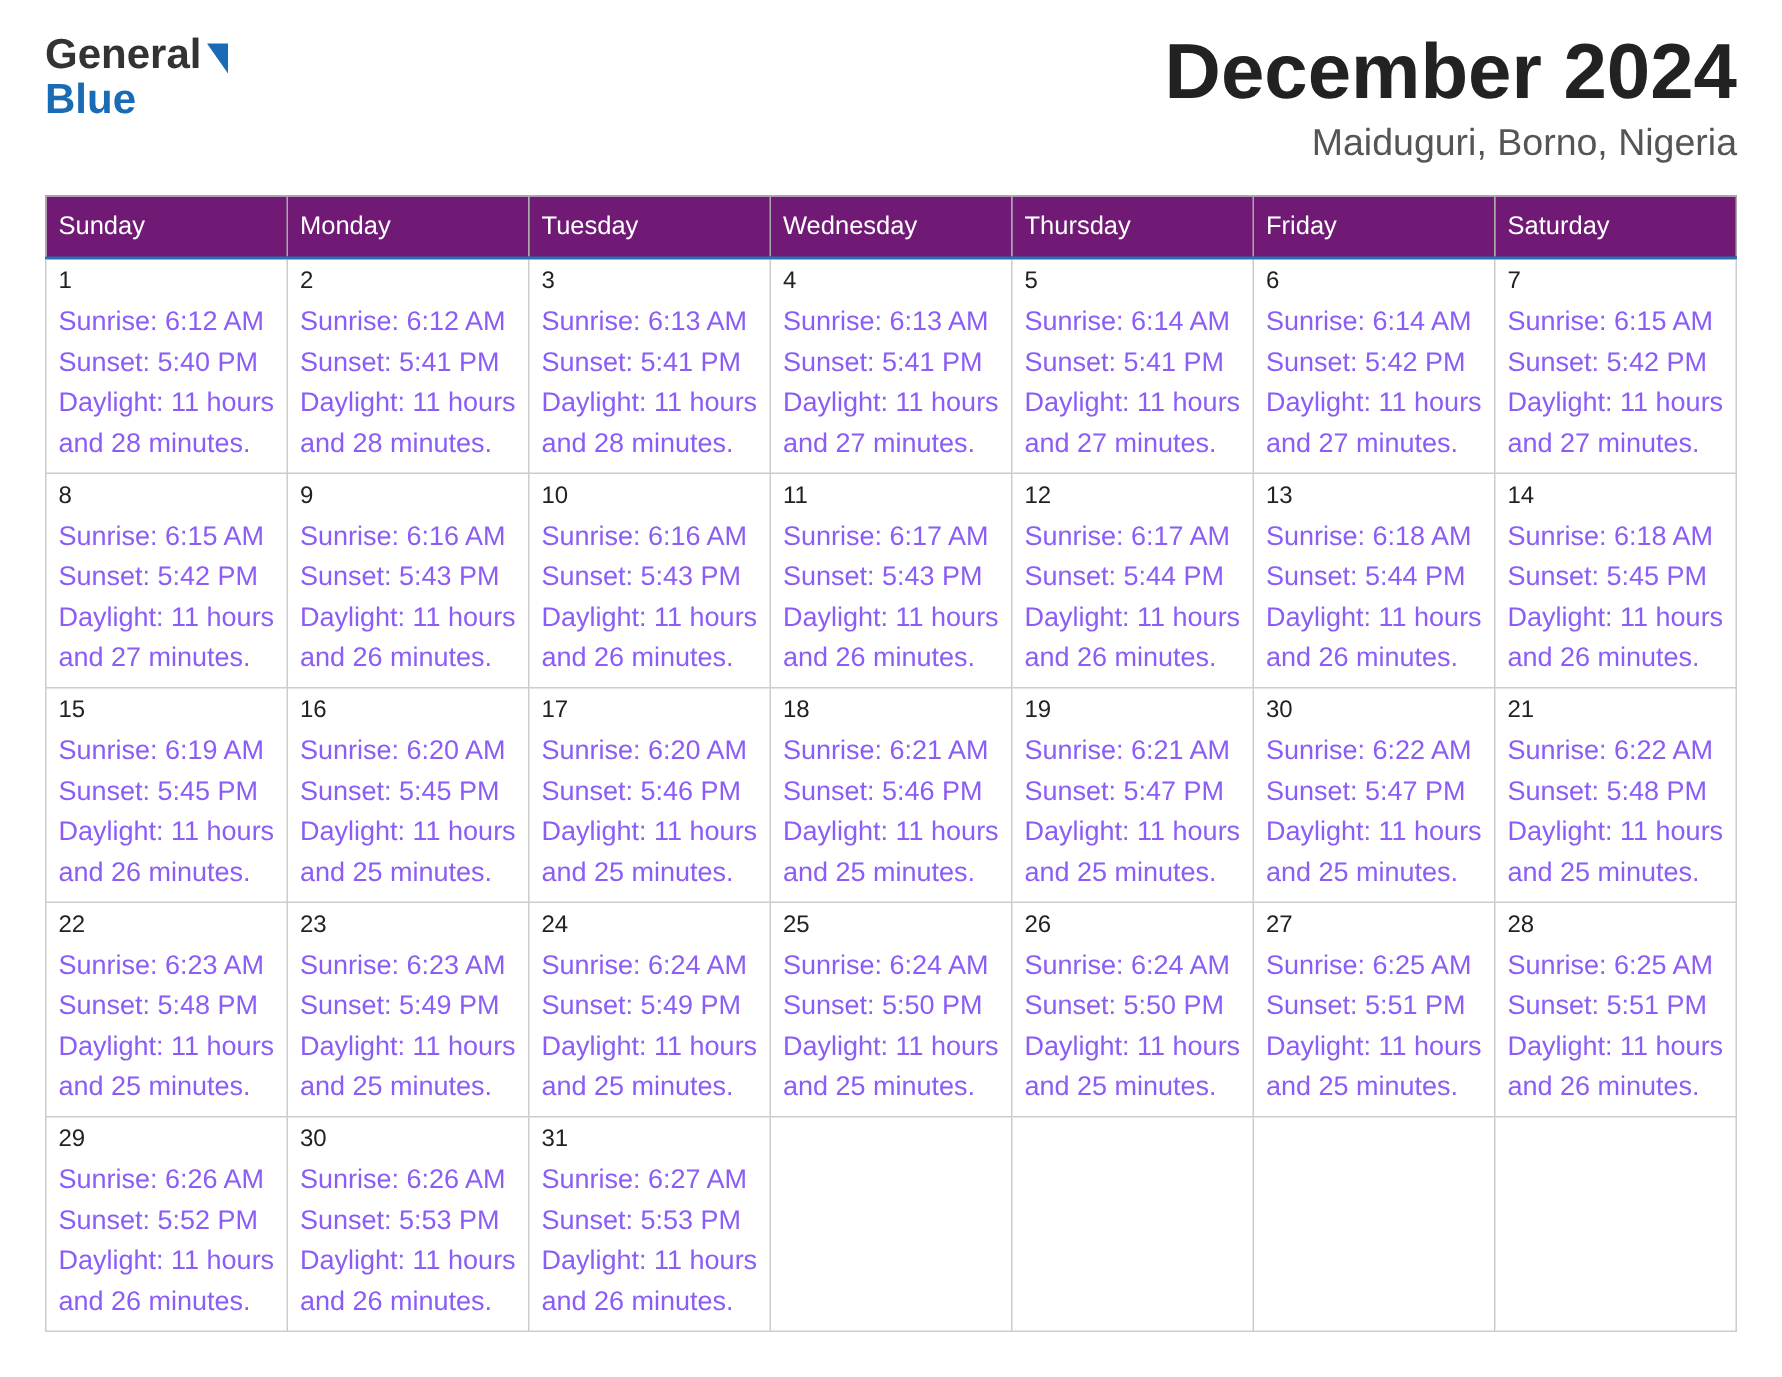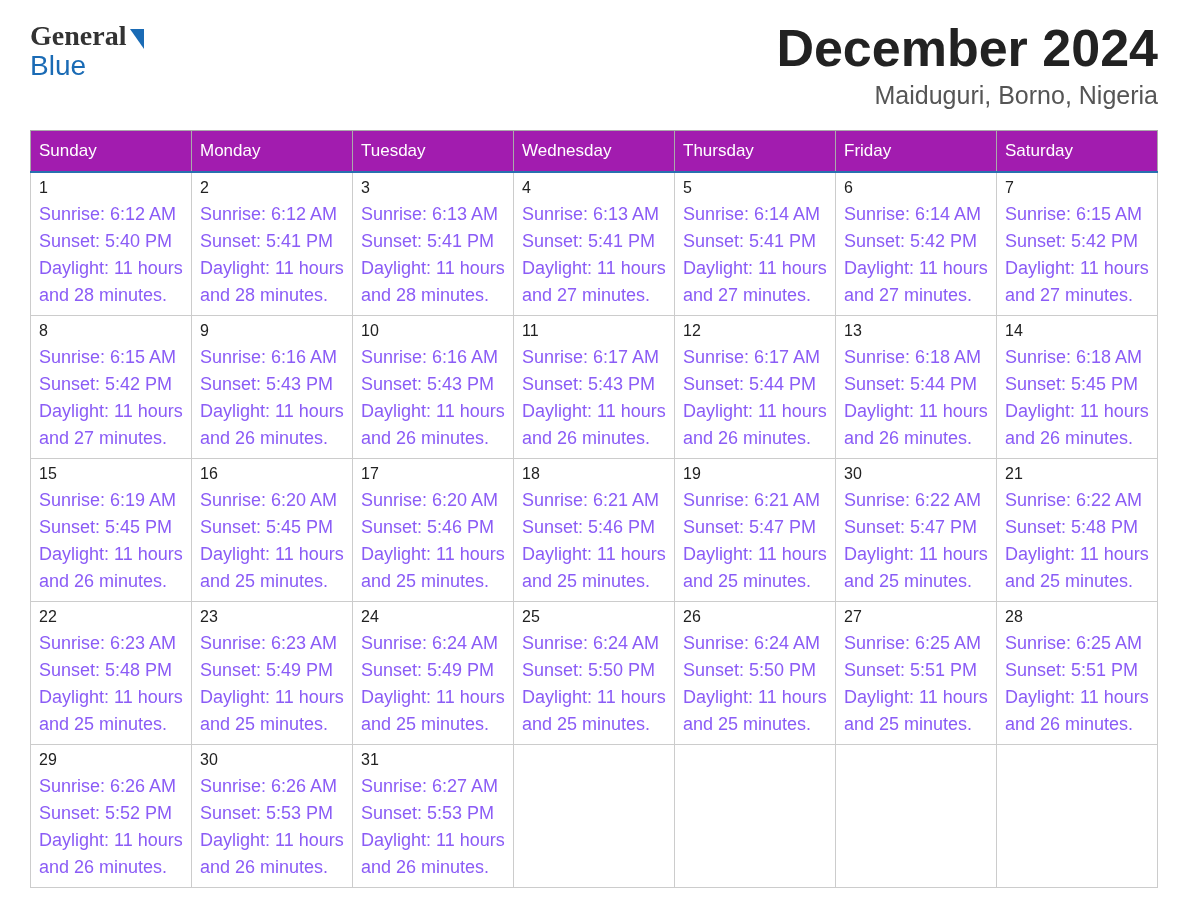--- a/index.html
+++ b/index.html
@@ -18,39 +18,38 @@
     }
     .logo {
       display: flex;
       flex-direction: column;
       align-items: flex-start;
     }
     .logo-text {
       display: flex;
       align-items: center;
       gap: 2px;
-      font-family: Liberation Serif, serif;
     }
     .logo-general {
       font-size: 28px;
       font-weight: bold;
       color: #333;
     }
     .logo-arrow {
       width: 0;
       height: 0;
       border-left: 14px solid transparent;
       border-right: 0px solid transparent;
       border-top: 20px solid #1a6bb5;
       margin-left: 2px;
       margin-top: 6px;
     }
     .logo-blue {
       font-size: 28px;
-      font-weight: normal;
+      font-weight: bold;
       color: #1a6bb5;
       margin-top: -2px;
     }
     .title-area {
       text-align: right;
     }
     .month-title {
       font-size: 52px;
       font-weight: bold;
       color: #222;
@@ -60,21 +59,21 @@
       font-size: 25px;
       color: #555;
       margin-top: 4px;
     }
     .calendar {
       width: 100%;
       border-collapse: collapse;
       border: 1px solid #999;
     }
     .calendar thead tr th {
-      background-color: #a21caf;
+      background-color: #701a75;
       color: #fff;
       padding: 10px 8px;
       text-align: left;
       font-size: 17px;
       font-weight: normal;
       border: 1px solid #aaa;
     }
     .calendar tbody tr td {
       vertical-align: top;
       padding: 6px 8px;

